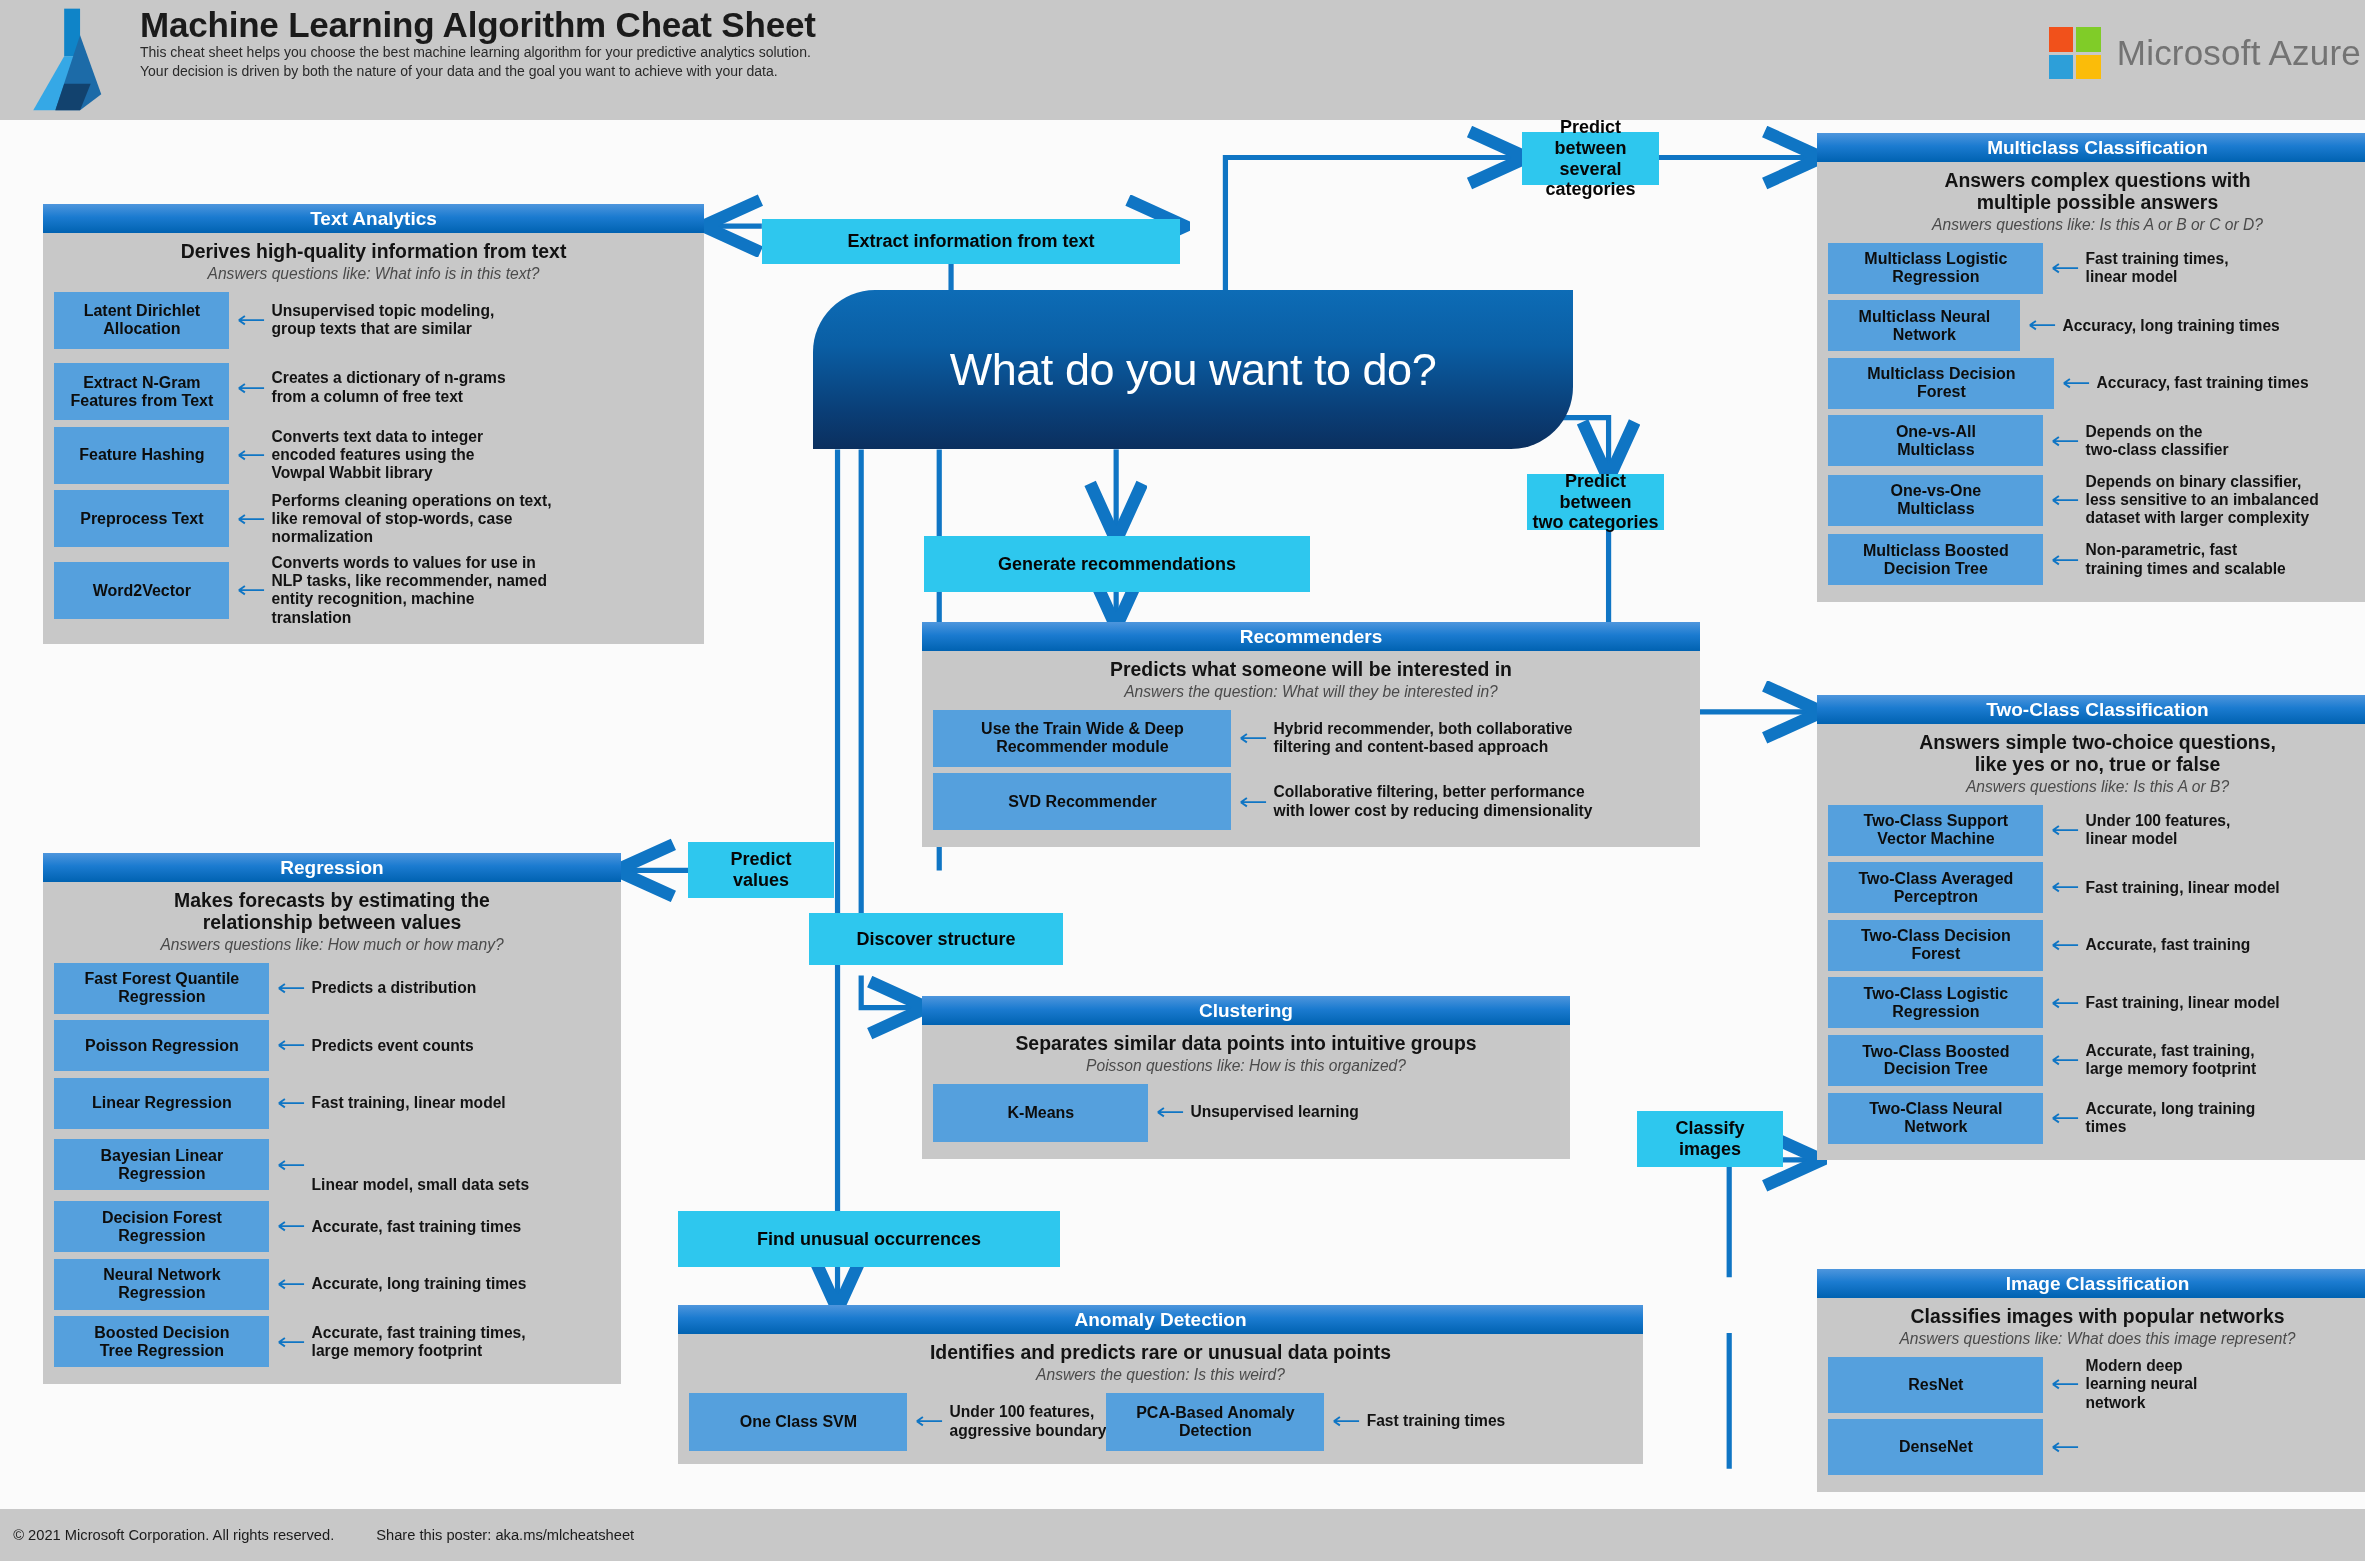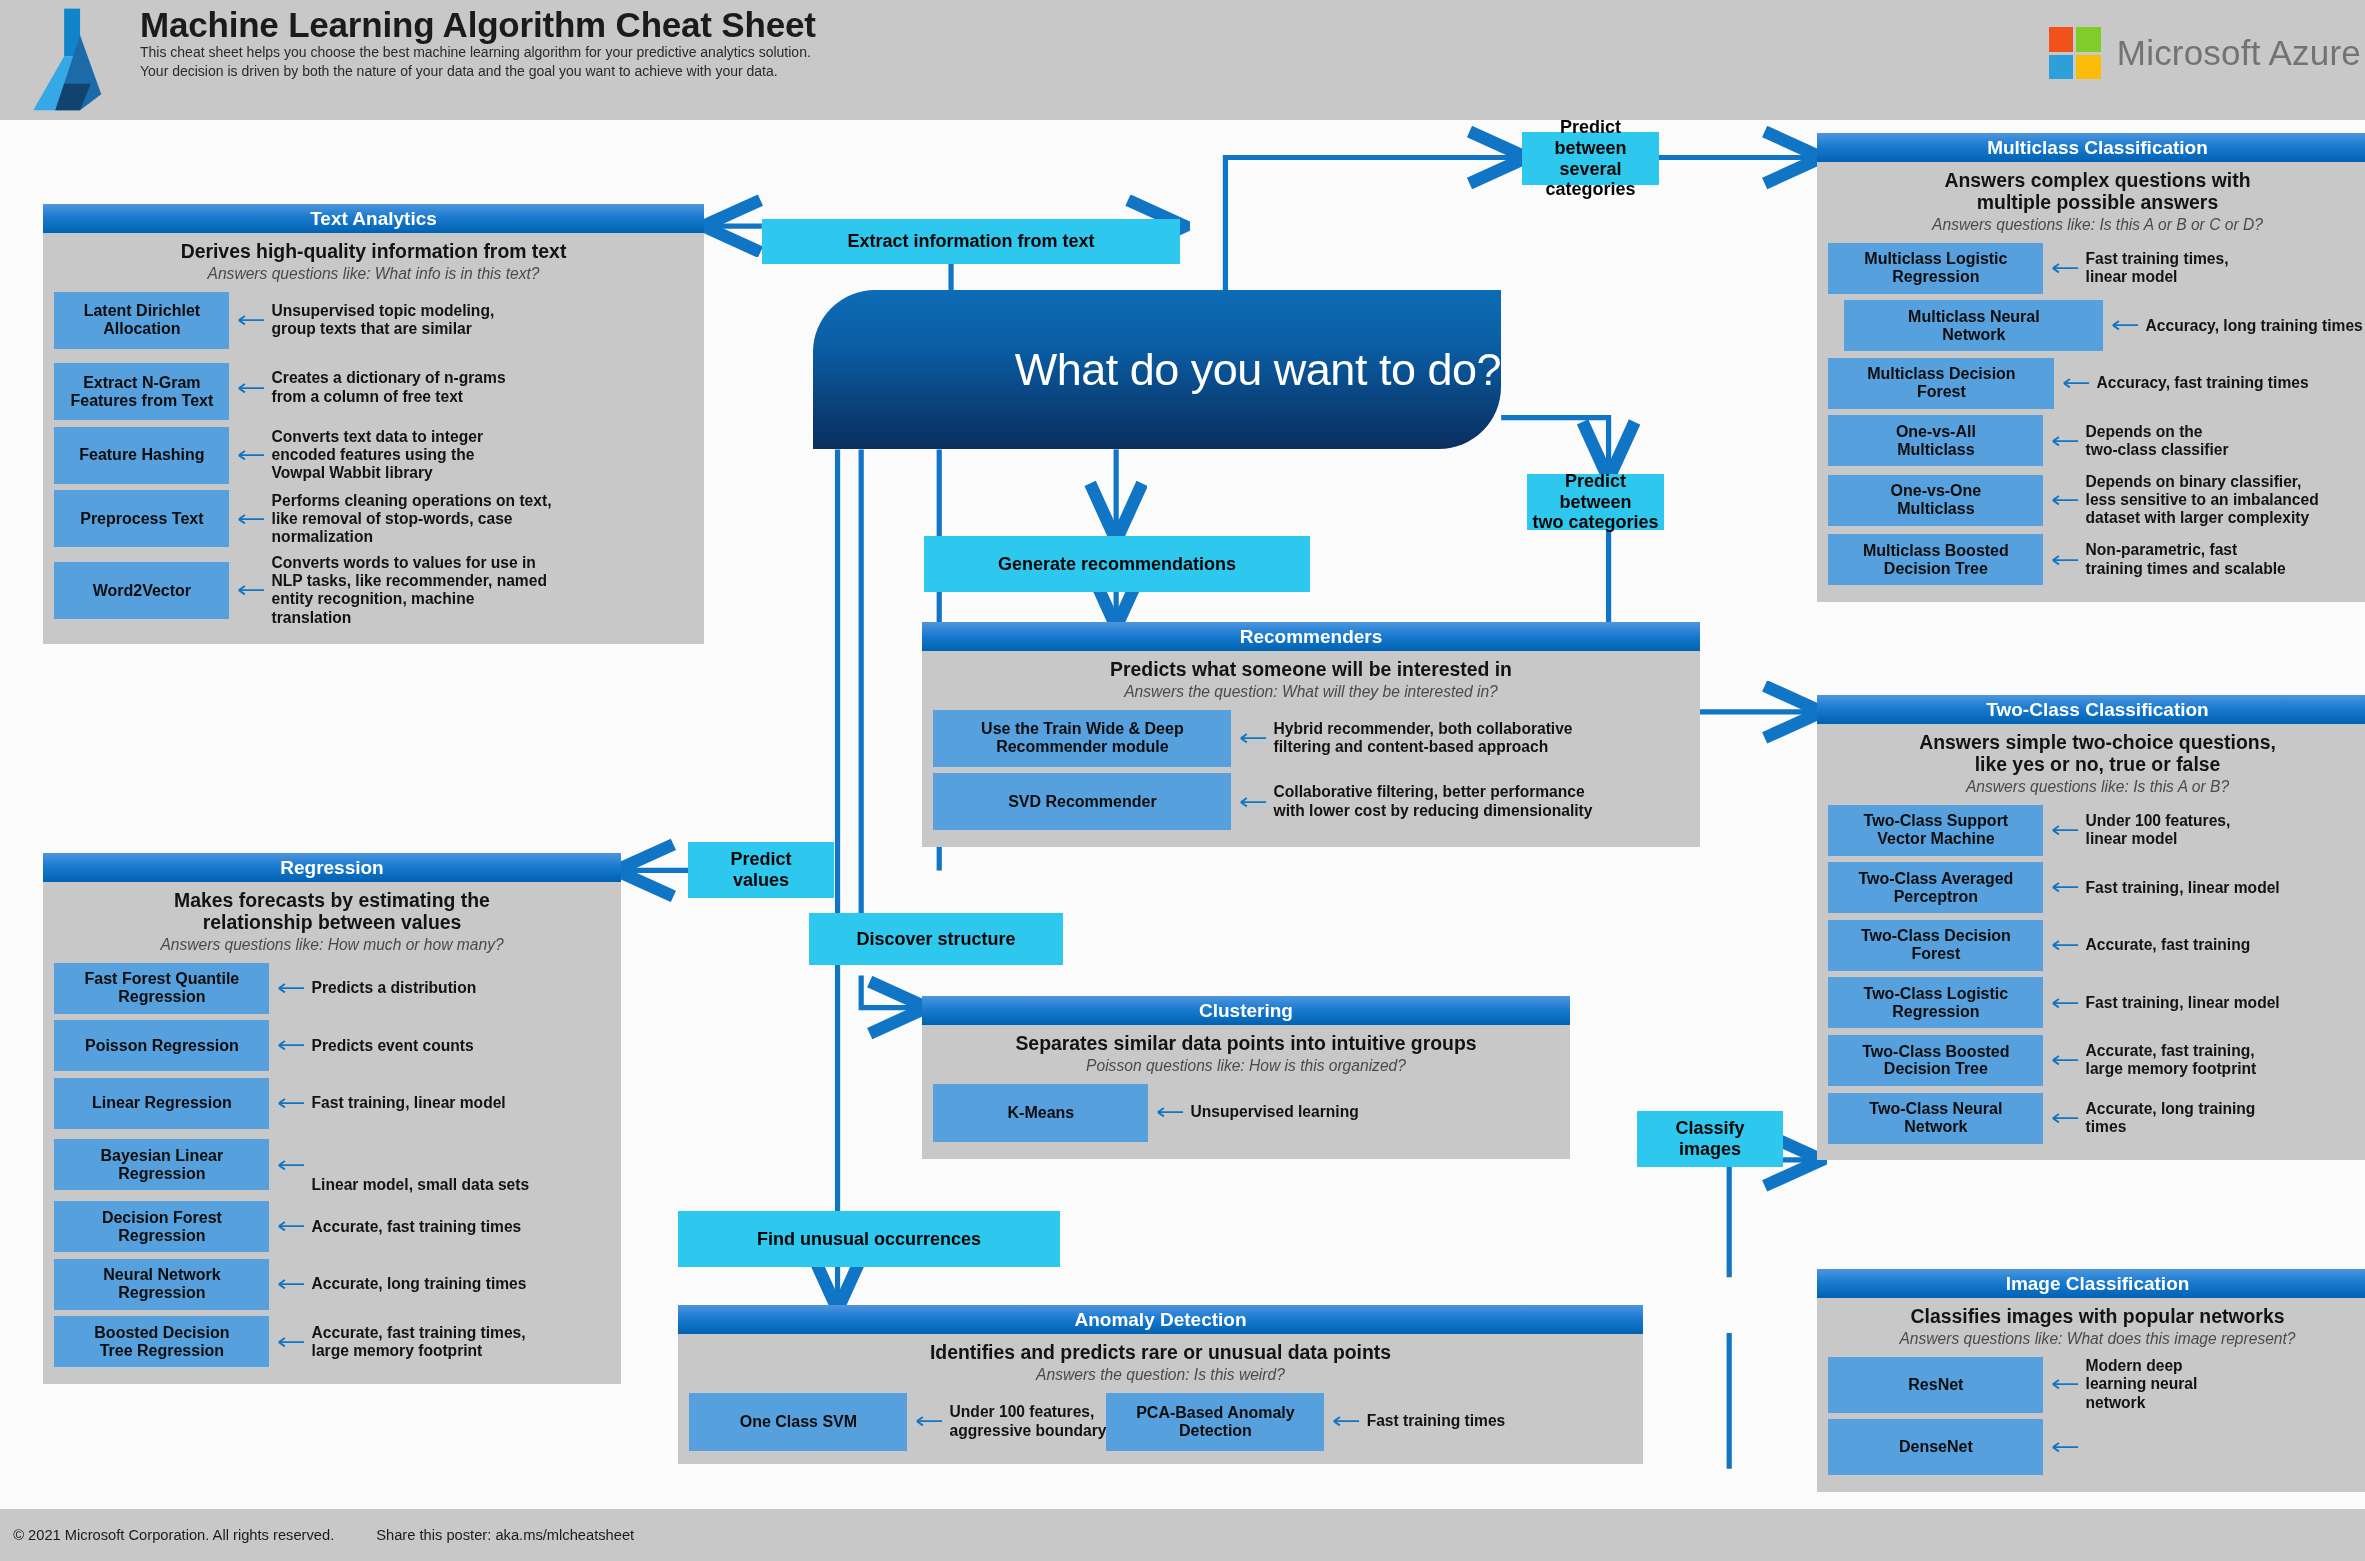--- a/index.html
+++ b/index.html
@@ -61,24 +61,24 @@
   .algo-box {
     background: #55a0dd; color: #0d0d0d; font-weight: bold;
     display: flex; align-items: center; justify-content: center; text-align: center;
     font-size: 16px; line-height: 1.12; padding: 2.8px 3.8px;
   }
   .arrow-left { flex: 0 0 auto; margin: 0 6.6px; }
   .algo-note { font-weight: bold; font-size: 15.6px; color: #131313; line-height: 1.17; }
 
   
   #hub {
-    position: absolute; left: 813px; top: 290px; width: 688px; height: 159px;
+    position: absolute; left: 813px; top: 290px; width: 760px; height: 159px;
     background: linear-gradient(to bottom, #0d6cb6 0%, #0a5ea4 35%, #0a3f78 75%, #0b2f5e 100%);
     border-radius: 62px 0 62px 0;
-    display: flex; align-items: center; justify-content: flex-end;
+    display: flex; align-items: center; justify-content: center;
   }
   #hub-label { color: #fff; font-size: 45px; font-weight: normal; letter-spacing: -0.5px; }
 
   
   .dec {
     position: absolute; background: #2ec7ee; color: #060606;
     font-weight: bold; font-size: 18px; line-height: 1.15;
     display: flex; align-items: center; justify-content: center; text-align: center;
     padding: 2.8px 4.7px;
   }
@@ -373,21 +373,21 @@
     <div class="algo-row">
       <div class="algo-box" style="width:215px;min-height:51px;white-space:pre-line;">Multiclass Logistic
 Regression</div>
       <svg class="arrow-left" width="29" height="12.3" viewBox="0 0 62 26">
             <path d="M60,13 L6,13 M6,13 L19,4 M6,13 L19,22" fill="none" stroke="#0f75c4" stroke-width="4"></path>
           </svg>
       <div class="algo-note" style="white-space:pre-line;">Fast training times,
 linear model</div>
     </div>
     <div class="algo-row">
-      <div class="algo-box" style="width:259px;min-height:51px;white-space:pre-line;margin-left:16px;">Multiclass Neural
+      <div class="algo-box" style="width:192px;min-height:51px;white-space:pre-line;">Multiclass Neural
 Network</div>
       <svg class="arrow-left" width="29" height="12.3" viewBox="0 0 62 26">
             <path d="M60,13 L6,13 M6,13 L19,4 M6,13 L19,22" fill="none" stroke="#0f75c4" stroke-width="4"></path>
           </svg>
       <div class="algo-note" style="white-space:pre-line;">Accuracy, long training times</div>
     </div>
     <div class="algo-row">
       <div class="algo-box" style="width:226px;min-height:51px;white-space:pre-line;">Multiclass Decision
 Forest</div>
       <svg class="arrow-left" width="29" height="12.3" viewBox="0 0 62 26">

